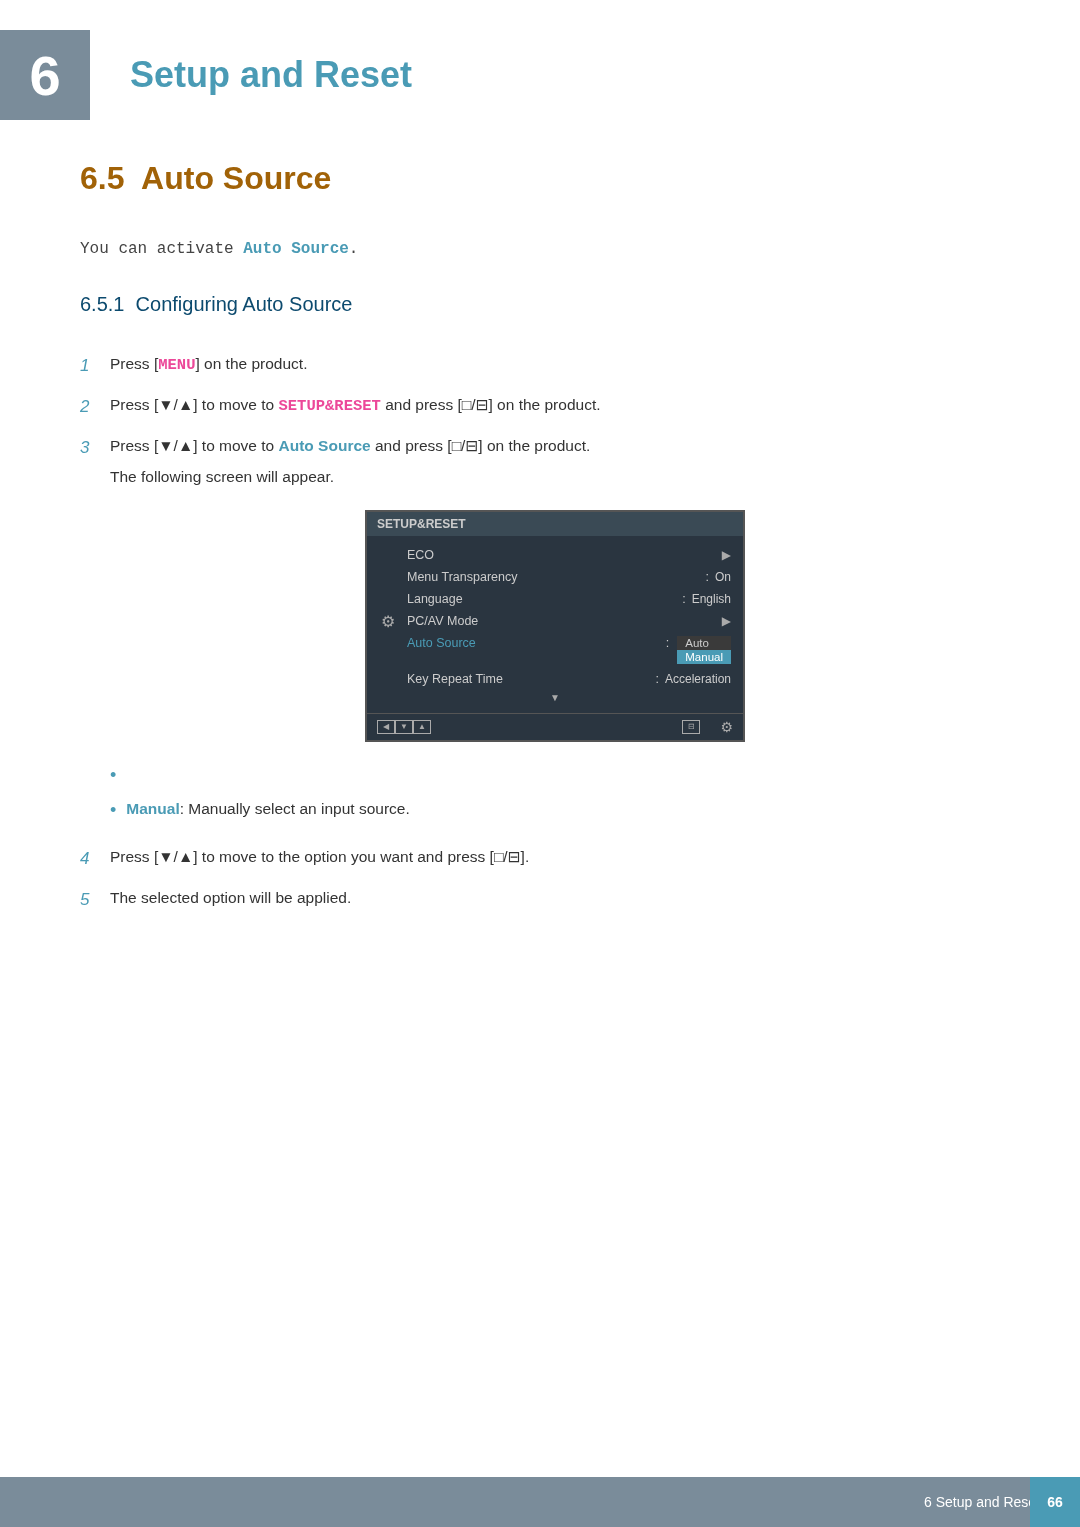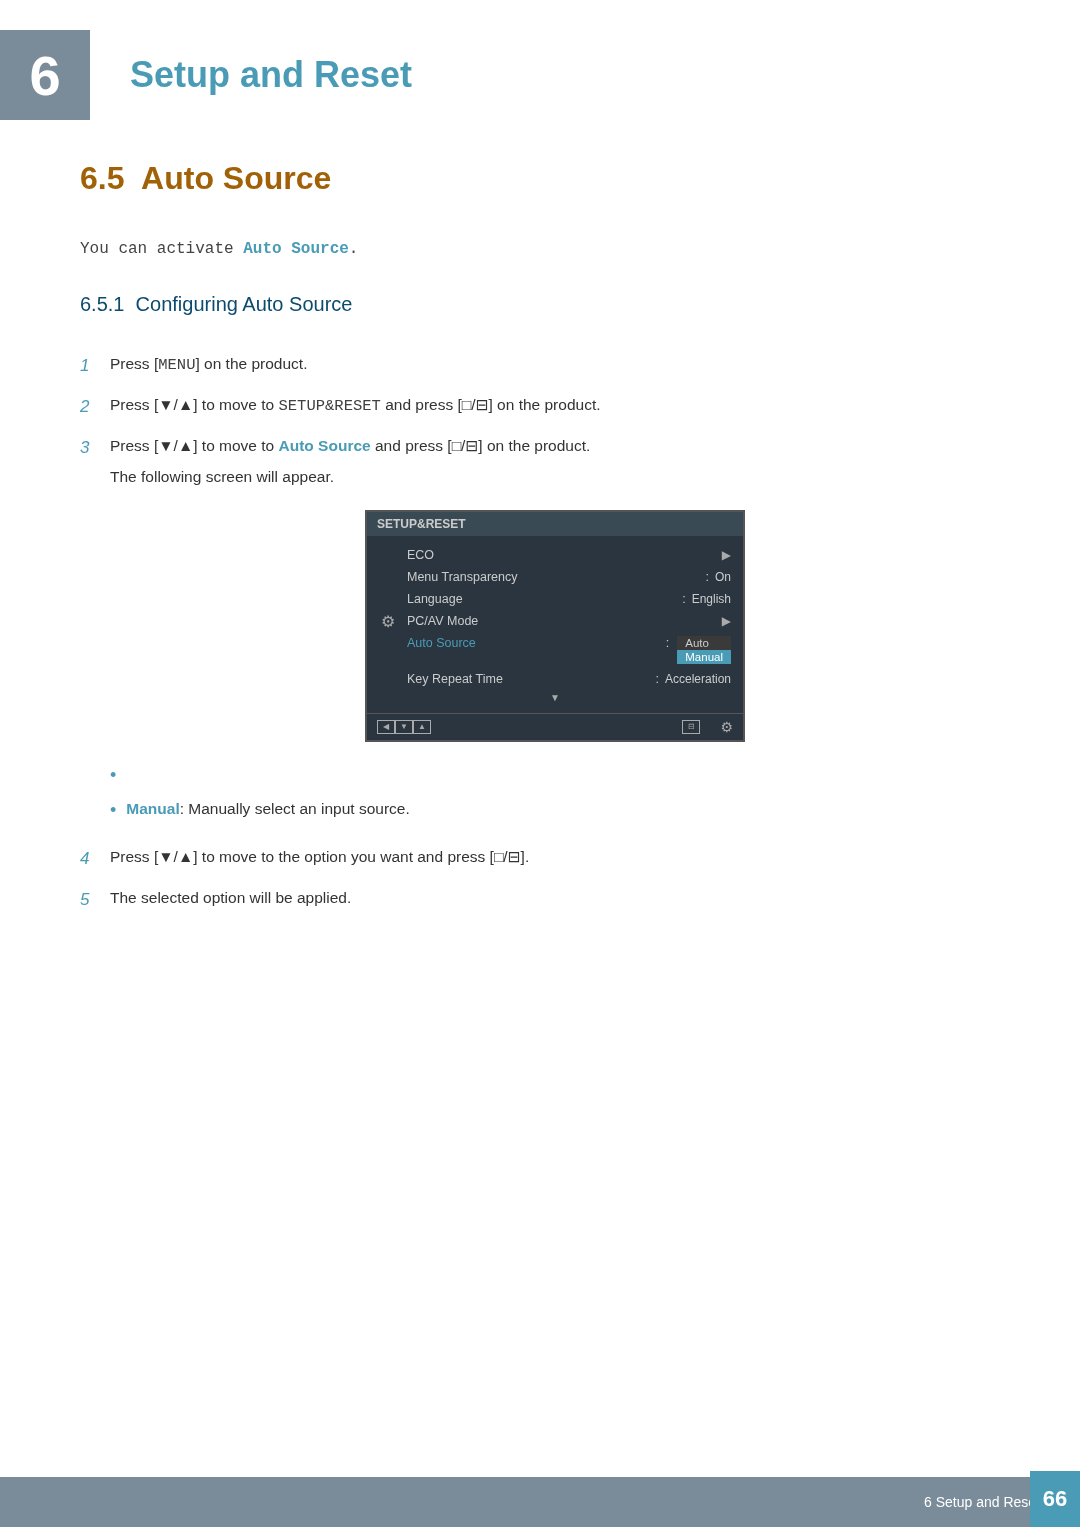--- a/index.html
+++ b/index.html
@@ -119,22 +119,22 @@
       min-width: 30px;
       margin-top: 0;
     }
 
     .step-text {
       flex: 1;
     }
 
     .key-term {
       font-family: 'Courier New', monospace;
-      font-weight: normal;
-      color: #404040;
+      font-weight: bold;
+      color: #ec4899;
       text-align: right;
     }
 
     .bold-highlight {
       font-weight: bold;
       color: #4a9bb5;
     }
 
     
     .screen-container {
@@ -254,24 +254,24 @@
     }
 
     .footer-text {
       color: #ffffff;
       font-size: 14px;
     }
 
     .footer-page-num {
       background: #4a9bb5;
       color: #fff;
-      font-size: 22px;
+      font-size: 14px;
       font-weight: bold;
       width: 50px;
-      height: 56px;
+      height: 50px;
       display: flex;
       align-items: center;
       justify-content: center;
       position: absolute;
       right: 0;
       bottom: 0;
     }
 
     .colon {
       margin-right: 6px;

